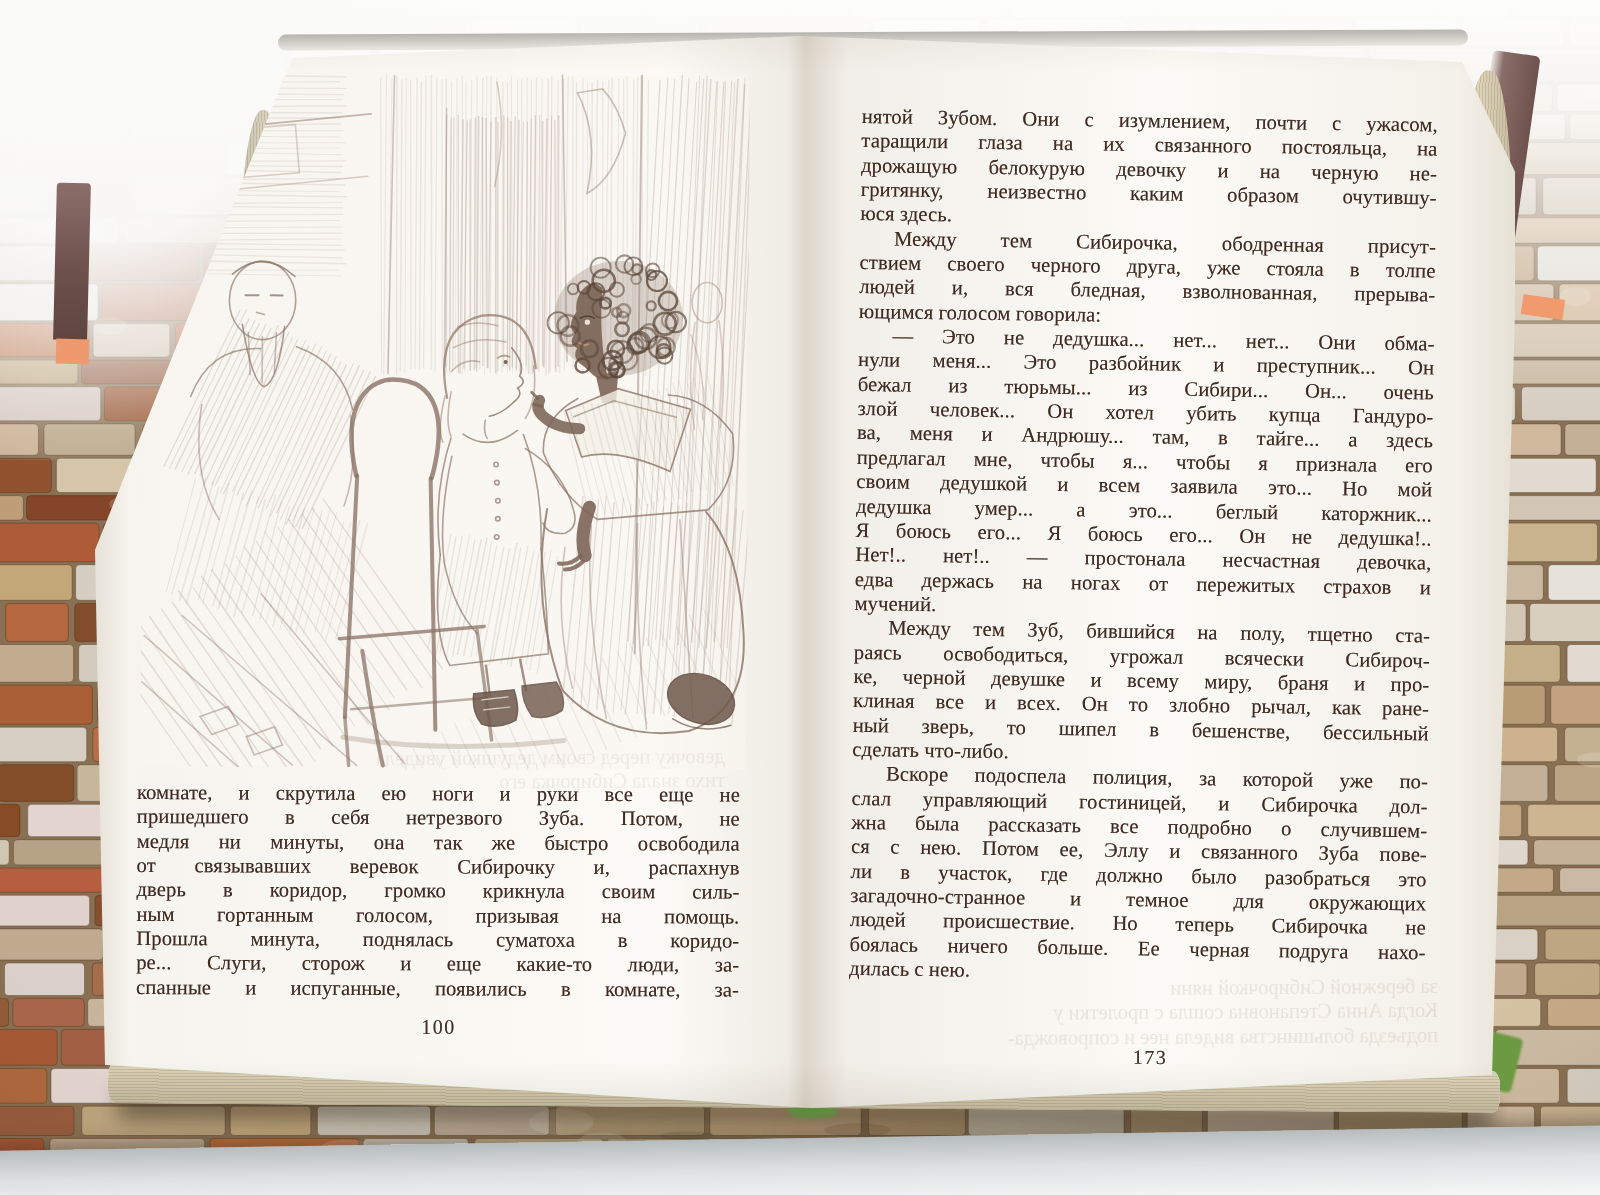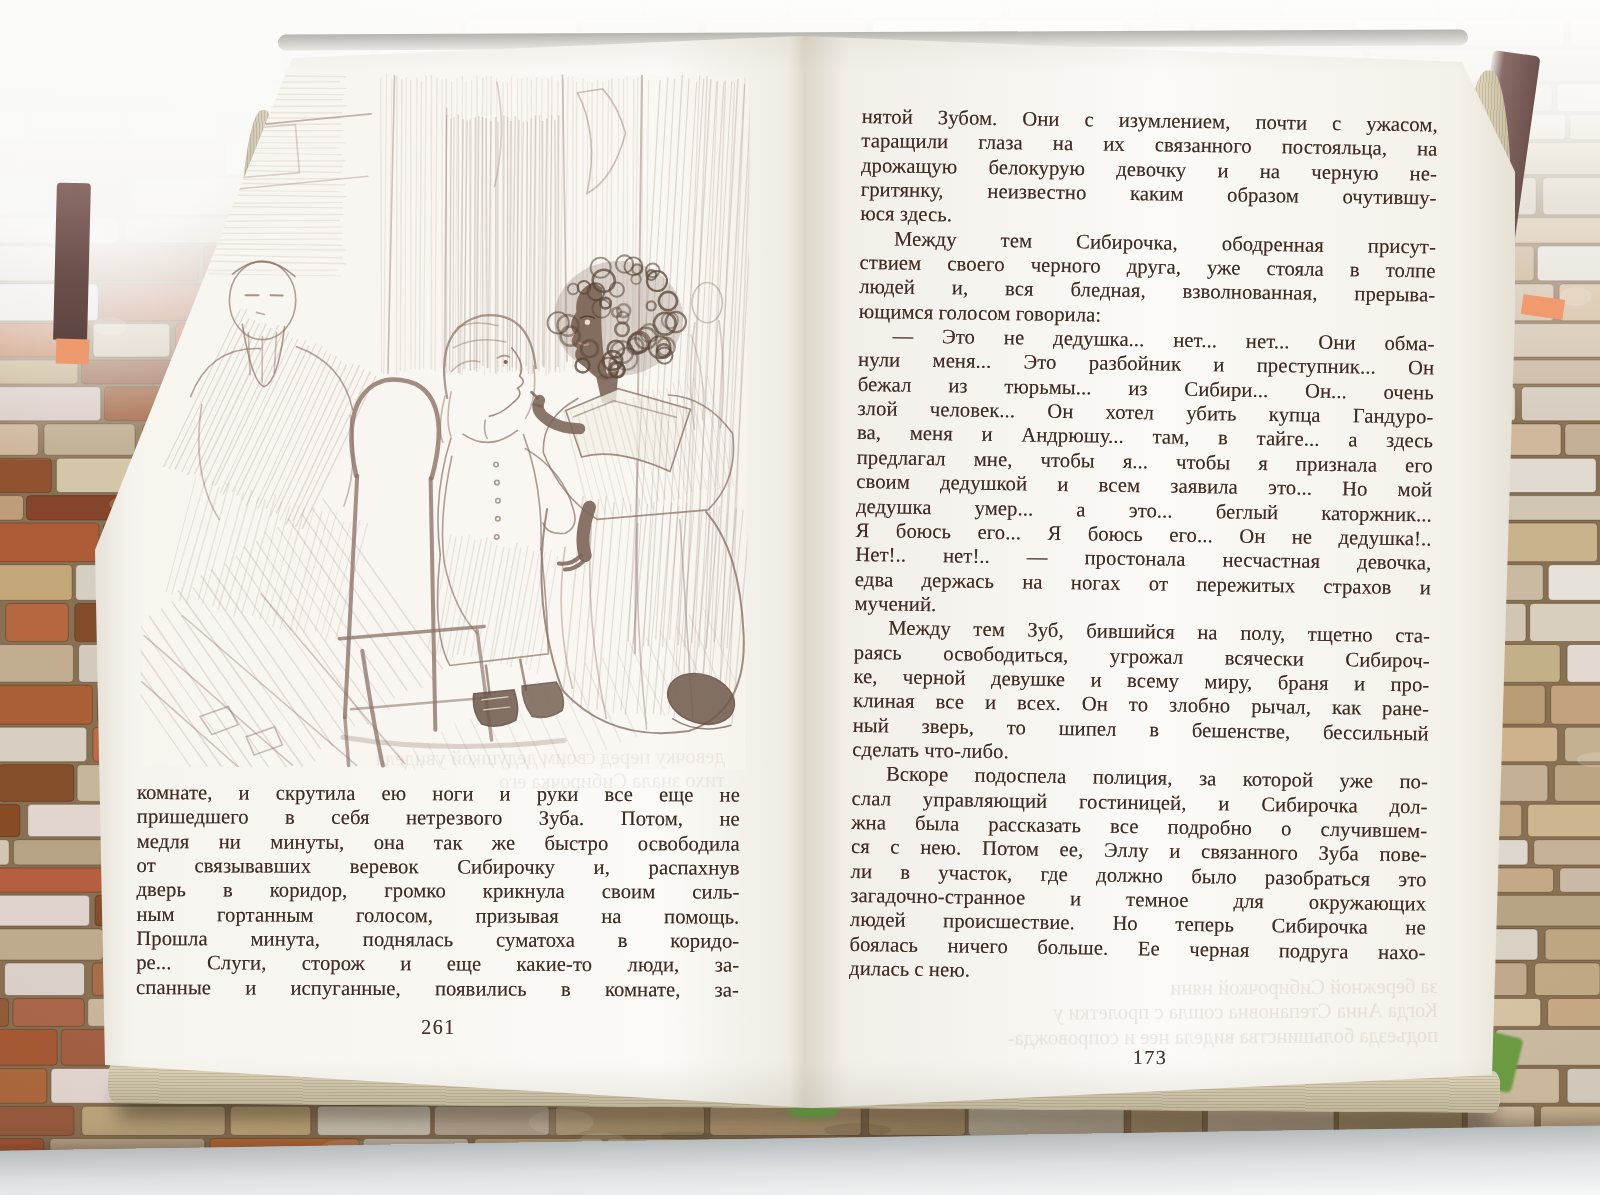--- a/index.html
+++ b/index.html
@@ -1133,21 +1133,21 @@
         <div class="line">комнате, и скрутила ею ноги и руки все еще не</div>
         <div class="line">пришедшего в себя нетрезвого Зуба. Потом, не</div>
         <div class="line">медля ни минуты, она так же быстро освободила</div>
         <div class="line">от связывавших веревок Сибирочку и, распахнув</div>
         <div class="line">дверь в коридор, громко крикнула своим силь-</div>
         <div class="line">ным гортанным голосом, призывая на помощь.</div>
         <div class="line">Прошла минута, поднялась суматоха в коридо-</div>
         <div class="line">ре... Слуги, сторож и еще какие-то люди, за-</div>
         <div class="line">спанные и испуганные, появились в комнате, за-</div>
       </div>
-    <div class="pagenum pn-left">261</div>
+    <div class="pagenum pn-left">100</div>
 
     <div class="textblock tb-right">
         <div class="line">нятой Зубом. Они с изумлением, почти с ужасом,</div>
         <div class="line">таращили глаза на их связанного постояльца, на</div>
         <div class="line">дрожащую белокурую девочку и на черную не-</div>
         <div class="line">гритянку, неизвестно каким образом очутившу-</div>
         <div class="line end">юся здесь.</div>
         <div class="line indent">Между тем Сибирочка, ободренная присут-</div>
         <div class="line">ствием своего черного друга, уже стояла в толпе</div>
         <div class="line">людей и, вся бледная, взволнованная, прерыва-</div>

